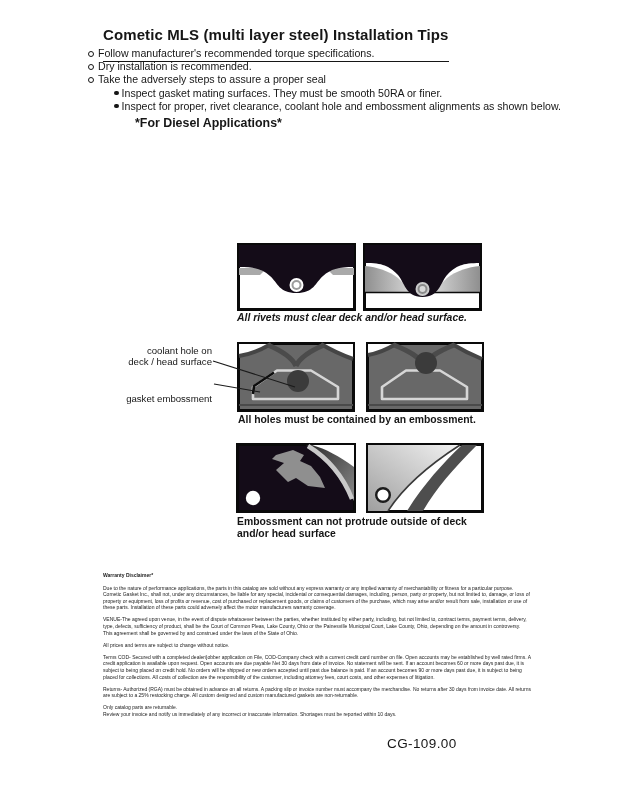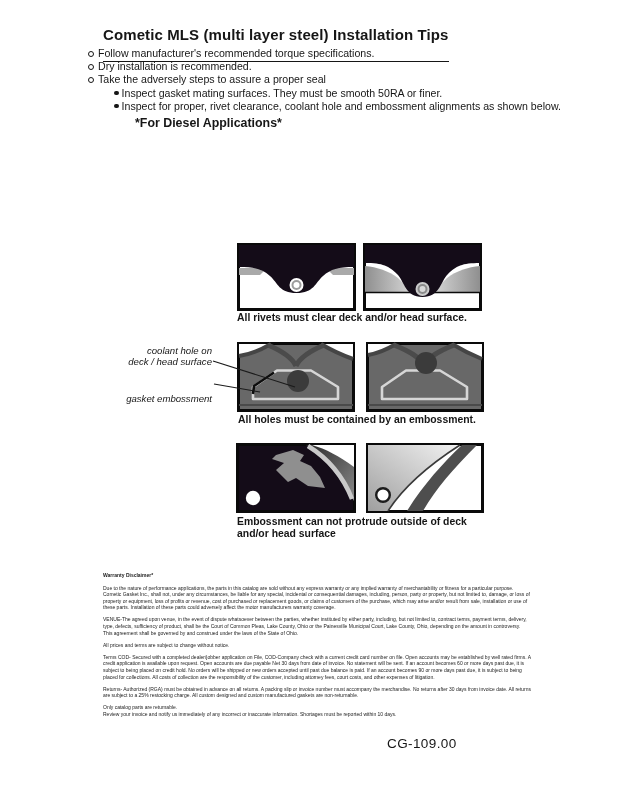--- a/index.html
+++ b/index.html
@@ -23,21 +23,21 @@
   .mark2{flex:0 0 auto;width:4.6px;height:4.6px;background:#161616;border-radius:50%;margin:4px 3px 0 26px;}
 
   
   .diesel{left:103px;top:117px;width:458px;font-size:10.6px;line-height:13px;margin-left:32px;}
   .diesel h2{font-size:12.4px;font-weight:bold;margin:0 0 5px 0;}
   .diesel p{margin:0 0 8px 0;}
 
   
   .dlabel{font-size:18px;font-weight:bold;letter-spacing:.4px;text-align:center;width:119px;margin-top:36px;}
   .caption{font-size:10.4px;font-weight:bold;line-height:11.8px;white-space:nowrap;}
-  .ann{font-size:9.6px;line-height:11px;text-align:right;width:94px;font-style:italic;}
+  .ann{font-size:9.6px;line-height:11px;text-align:right;width:94px;}
   svg.box{display:block;}
 
   
   .disclaimer{left:103px;top:572px;width:428px;font-size:5px;line-height:6.6px;color:#222;}
   .disclaimer .dh{font-weight:bold;margin:0 0 6px 0;}
   .disclaimer p{margin:0 0 5.5px 0;}
   .disclaimer p.tight{margin:0;}
 
   .pagenum{left:387px;top:736px;font-size:13.5px;letter-spacing:.4px;}
 </style>
@@ -100,21 +100,21 @@
   <rect x="1.5" y="1.5" width="116" height="65" fill="#ffffff" stroke="#0a0a0a" stroke-width="3"></rect>
   <path d="M2,23 C14,24 26,28 35,35 C40,40 44,44 46,49 L2,49 Z" fill="url(#gwL)"></path>
   <path d="M117,23 C105,24 93,28 84,35 C79,40 75,44 73,49 L117,49 Z" fill="url(#gwR)"></path>
   <line x1="2" y1="49.5" x2="117" y2="49.5" stroke="#0a0a0a" stroke-width="1.6"></line>
   <path d="M2,2 H117 V20 C99,20 93,23 85,31 C77,39 77,54 59.5,54 C42,54 42,39 34,31 C26,23 20,20 2,20 Z" fill="#140c18"></path>
   <circle cx="59.5" cy="46" r="7" fill="#cccccc"></circle>
   <circle cx="59.5" cy="46" r="5" fill="#8a8a8a"></circle>
   <circle cx="59.5" cy="46" r="3" fill="#d9d9d9"></circle>
 </svg>
 
-<div class="abs caption" style="left:237px;top:312px;">All rivets must clear deck and/or head surface.</div>
+<div class="abs caption" style="left:237px;top:312px;font-style:italic;">All rivets must clear deck and/or head surface.</div>
 
 <div class="abs dlabel" style="left:237px;top:329px;">RIGHT</div>
 <div class="abs dlabel" style="left:366px;top:329px;">WRONG</div>
 
 <div class="abs ann" style="left:118px;top:345px;">
   <div>coolant hole on</div>
   <div>deck / head surface</div>
 </div>
 <div class="abs ann" style="left:118px;top:393px;">
   <div>gasket embossment</div>

